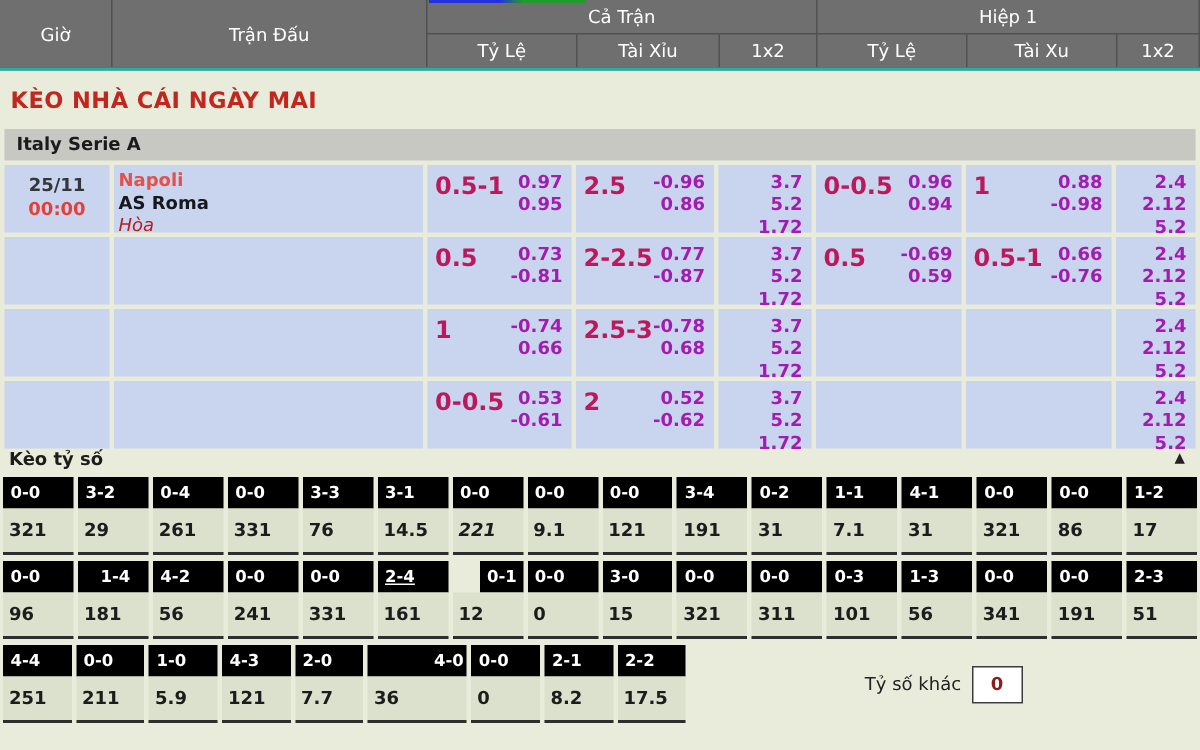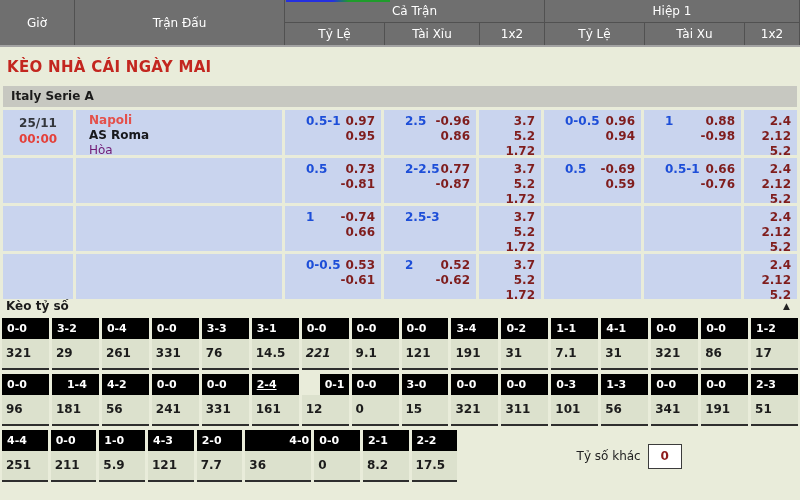--- a/index.html
+++ b/index.html
@@ -11,21 +11,21 @@
     overflow: hidden;
   }
 
   
   .hdr {
     display: grid;
     grid-template-columns: 74px 209px 99px 94px 64px 99px 99px 54px;
     grid-template-rows: 22px 22px;
     gap: 1px;
     background: #515151;
-    border-bottom: 2px solid #a3a3a3;
+    border-bottom: 2px solid #14b8a6;
     position: relative;
   }
   .hc {
     background: #6f6f6f;
     color: #ffffff;
     font-size: 12px;
     display: flex;
     align-items: center;
     justify-content: center;
     white-space: nowrap;
@@ -72,31 +72,31 @@
     display: grid;
     grid-template-columns: 70px 206px 96px 92px 62px 97px 97px 53px;
     grid-auto-rows: 45px;
     gap: 3px;
     margin: 3px 3px 0;
   }
   .cell { background: #c9d4ee; font-size: 12px; position: relative; }
   .time-cell { text-align: center; font-weight: bold; padding-top: 5px; line-height: 16px; }
   .mdate { color: #33363b; }
   .mtime { color: #e4403a; }
-  .teams-cell { padding: 3px 0 0 13px; font-weight: bold; line-height: 15px; }
+  .teams-cell { padding: 3px 0 0 3px; font-weight: bold; line-height: 15px; }
   .home { color: #e4504a; cursor: pointer; }
   .away { color: #17181c; cursor: pointer; }
-  .draw { color: #701a75; font-weight: normal; }
+  .draw { color: #b91c1c; font-weight: normal; font-style: italic; }
   .odds-cell { padding: 3px 6px 0 4px; }
   .hline {
-    position: absolute; left: 21px; top: 4px;
-    color: #1d4ed8; font-weight: bold; font-size: 12px;
+    position: absolute; left: 5px; top: 4px;
+    color: #be185d; font-weight: bold; font-size: 16px;
   }
   .ocol {
-    text-align: right; font-weight: bold; color: #7f1d1d;
+    text-align: right; font-weight: bold; color: #a21caf;
     line-height: 15px; padding-top: 1px;
   }
   .oval { cursor: pointer; }
 
   
   .score-title {
     display: flex; justify-content: space-between; align-items: center;
     padding: 0 10px 5px 6px;
     font-weight: bold; font-size: 12px; color: #1c1c1c;
   }
@@ -255,20 +255,24 @@
     <div class="cell teams-cell"></div>
     <div class="cell odds-cell">
       <span class="hline">1</span>
       <div class="ocol">
         <div class="oval">-0.74</div>
         <div class="oval">0.66</div>
       </div>
     </div>
     <div class="cell odds-cell">
       <span class="hline">2.5-3</span>
+      <div class="ocol">
+        <div class="oval">-0.78</div>
+        <div class="oval">0.68</div>
+      </div>
     </div>
     <div class="cell odds-cell">
       <div class="ocol">
         <div class="oval">3.7</div>
         <div class="oval">5.2</div>
         <div class="oval">1.72</div>
       </div>
     </div>
     <div class="cell odds-cell">
       <div class="ocol"></div>

